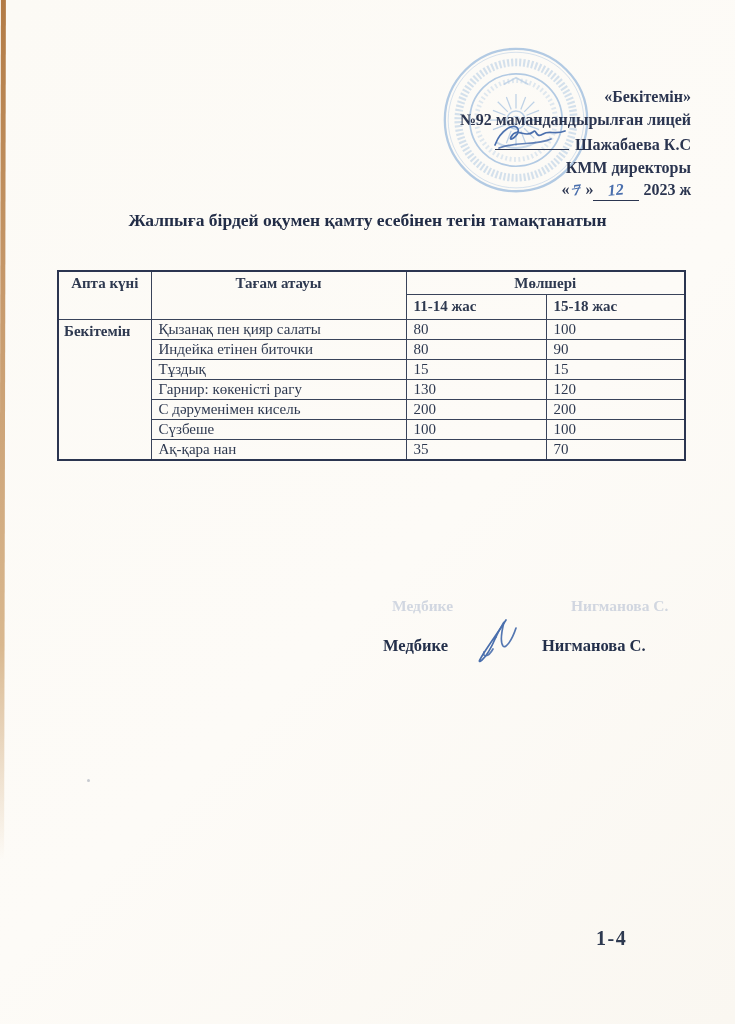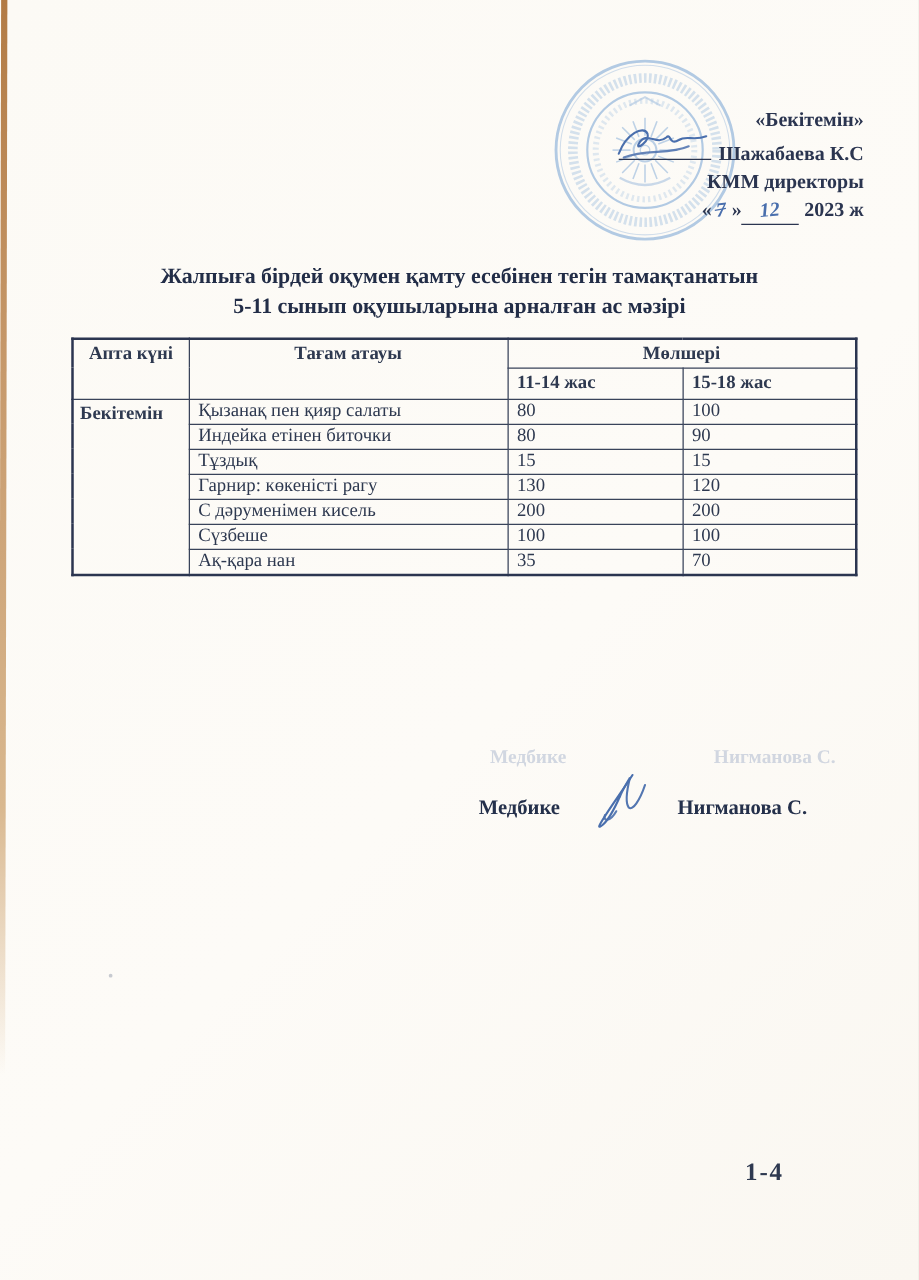--- a/index.html
+++ b/index.html
@@ -117,39 +117,39 @@
         <line x1="68" y1="82" x2="55" y2="87"></line>
           <line x1="90" y1="82" x2="103" y2="87"></line>
       </g>
       <path d="M58,100 Q79,112 100,100" stroke-width="2" opacity=".7"></path>
       <path d="M66,40 L79,33 L92,40" stroke-width="1.6" opacity=".7"></path>
     </g>
   </svg>
 
   <div class="approval">
     <div class="row">«Бекітемін»</div>
+    <div class="row">№92 мамандандырылған лицей</div>
     <div class="row">
       <span class="sig-line">
         <svg width="78" height="34" viewBox="0 0 78 34">
           <g fill="none" stroke="#4a6fad" stroke-width="1.7" stroke-linecap="round">
             <path d="M4,26 C10,10 24,3 27,10 C29,16 17,24 20,18 C26,7 34,20 42,13 C46,9 44,20 52,15 C58,11 64,16 74,12"></path>
             <path d="M8,29 C26,22 44,27 60,20" opacity=".85"></path>
           </g>
         </svg>
       </span><span>Шажабаева К.С</span>
     </div>
     <div class="row">КММ директоры</div>
     <div class="row">
       <span>«</span><span class="hand date-day"><span>7</span><i></i></span><span>»</span><span class="date-month"><span class="hand">12</span></span>&nbsp;<span>2023 ж</span>
     </div>
   </div>
 
   <div class="doc-title">
     <div>Жалпыға бірдей оқумен қамту есебінен тегін тамақтанатын</div>
-    <div>5-11 сынып оқушыларына арналған ас мәзірі</div>
   </div>
 
   <table class="menu-table">
     <colgroup>
         <col style="width:93px">
         <col style="width:255px">
         <col style="width:140px">
         <col style="width:139px">
       </colgroup>
     <thead>

